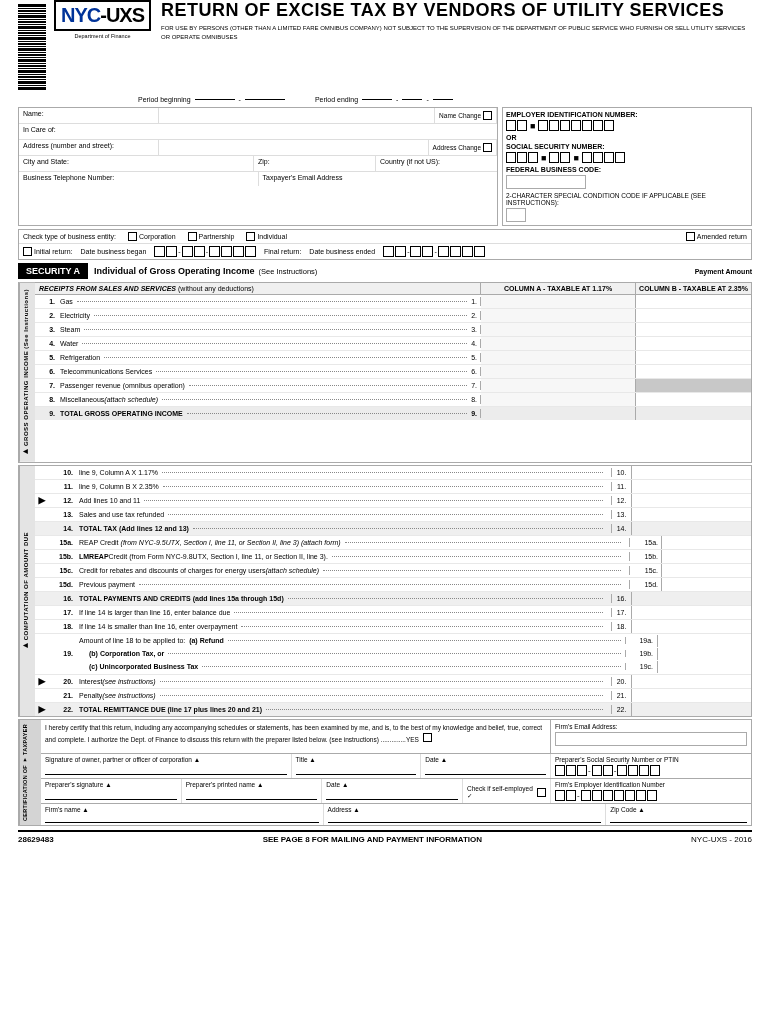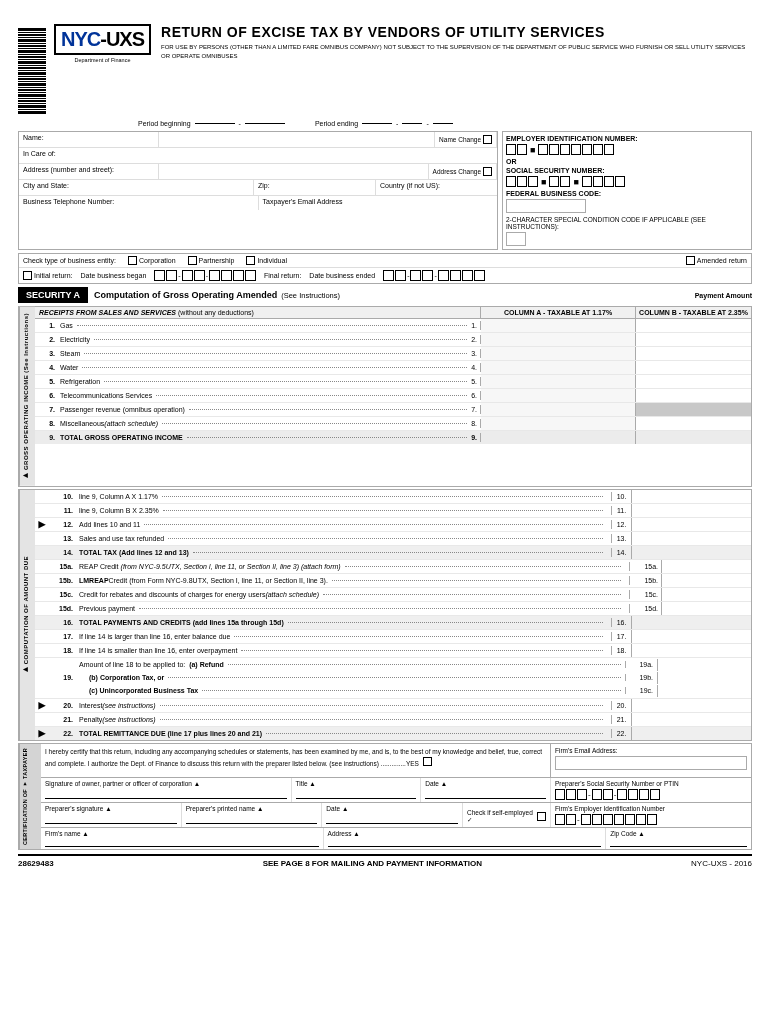--- a/index.html
+++ b/index.html
@@ -7,21 +7,21 @@
       width: 770px;
       min-height: 1024px;
       background: #fff;
       font-family: Arial, Helvetica, sans-serif;
       font-size: 7.5px;
       color: #000;
     }
     .page {
       width: 770px;
       min-height: 1024px;
-      padding: 24px 18px;
+      padding: 0 18px;
       position: relative;
     }
   </style>
 </head>
 <body>
 
 <div class="page">
 
   <div style="display:flex; align-items:flex-start; margin-bottom:6px;">
 
@@ -62,21 +62,21 @@
     <div style="display:flex; flex-direction:column; margin-right:10px; min-width:80px;">
       <div style="border:2px solid #000; padding:2px 5px; display:flex; align-items:center; gap:0; margin-bottom:2px;">
         <span style="font-size:20px; font-weight:900; font-family: Arial, sans-serif; color:#003399; letter-spacing:-1px;">NYC</span>
         <span style="font-size:20px; font-weight:900; font-family: Arial, sans-serif; color:#000; letter-spacing:-1px;">-</span>
         <span style="font-size:20px; font-weight:900; font-family: Arial, sans-serif; color:#000; letter-spacing:-1px;">UXS</span>
       </div>
       <div style="font-size:5.5px; text-align:center; color:#000;">Department of Finance</div>
     </div>
 
     <div style="flex:1;">
-      <div style="font-size:14px; font-weight:bold; color:#000; margin-bottom:3px; letter-spacing:0.5px;">RETURN OF EXCISE TAX BY VENDORS OF UTILITY SERVICES</div>
+      <div style="font-size:18px; font-weight:bold; color:#000; margin-bottom:3px; letter-spacing:0.5px;">RETURN OF EXCISE TAX BY VENDORS OF UTILITY SERVICES</div>
       <div style="font-size:6px; color:#000; line-height:1.5;">FOR USE BY PERSONS (OTHER THAN A LIMITED FARE OMNIBUS COMPANY) NOT SUBJECT TO THE SUPERVISION OF THE DEPARTMENT OF PUBLIC SERVICE WHO FURNISH OR SELL UTILITY SERVICES OR OPERATE OMNIBUSES</div>
     </div>
   </div>
 
   <div style="display:flex; gap:30px; margin-bottom:4px; padding-left:120px;">
     <div style="display:flex; align-items:center; gap:4px; font-size:7px;">
       <span>Period beginning</span>
       <span style="border-bottom:1px solid #000; width:40px; display:inline-block;"></span>
       <span>-</span>
       <span style="border-bottom:1px solid #000; width:40px; display:inline-block;"></span>
@@ -230,21 +230,21 @@
         <div style="width:11px; height:11px; border:1px solid #000;"></div>
         <div style="width:11px; height:11px; border:1px solid #000;"></div>
         <div style="width:11px; height:11px; border:1px solid #000;"></div>
         <div style="width:11px; height:11px; border:1px solid #000;"></div>
       </div>
     </div>
   </div>
 
   <div style="display:flex; align-items:center; margin-bottom:3px;">
     <span style="background:#000; color:#fff; font-size:9px; font-weight:bold; padding:3px 8px; margin-right:6px;">SECURITY A</span>
-    <span style="font-size:9px; font-weight:bold;">Computation of Gross Operating Amended</span>
+    <span style="font-size:9px; font-weight:bold;">Individual of Gross Operating Income</span>
     <span style="font-size:7.5px; margin-left:4px;">(See Instructions)</span>
     <span style="margin-left:auto; font-size:7px; font-weight:bold;">Payment Amount</span>
   </div>
 
 
   <div style="display:flex; border:1px solid #aaa; margin-bottom:2px;">
 
     <div style="writing-mode:vertical-rl; transform:rotate(180deg); font-size:6px; font-weight:bold; text-align:center; background:#e4e4e4; padding:6px 2px; border-right:1px solid #aaa; min-width:16px; letter-spacing:0.5px; white-space:nowrap;">▶ GROSS OPERATING INCOME (See Instructions)</div>
 
     <div style="flex:1;">

